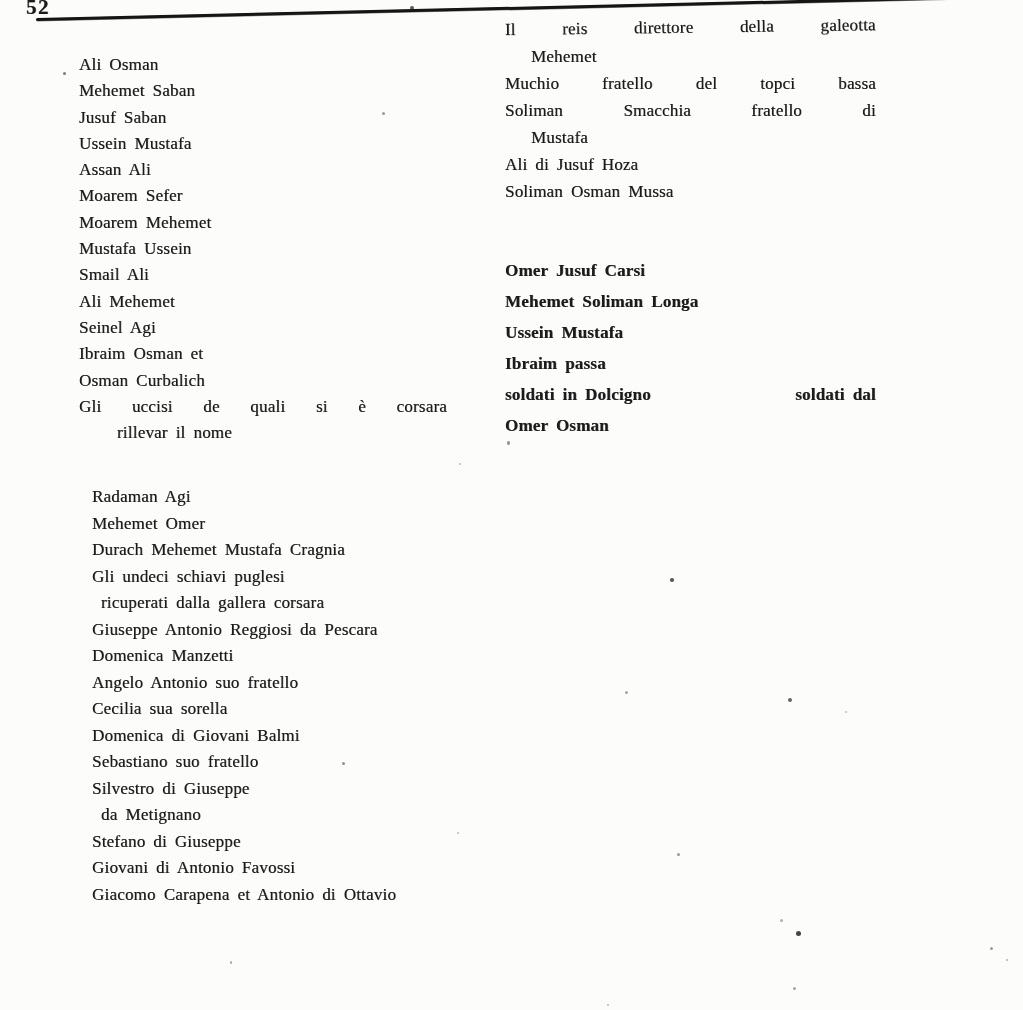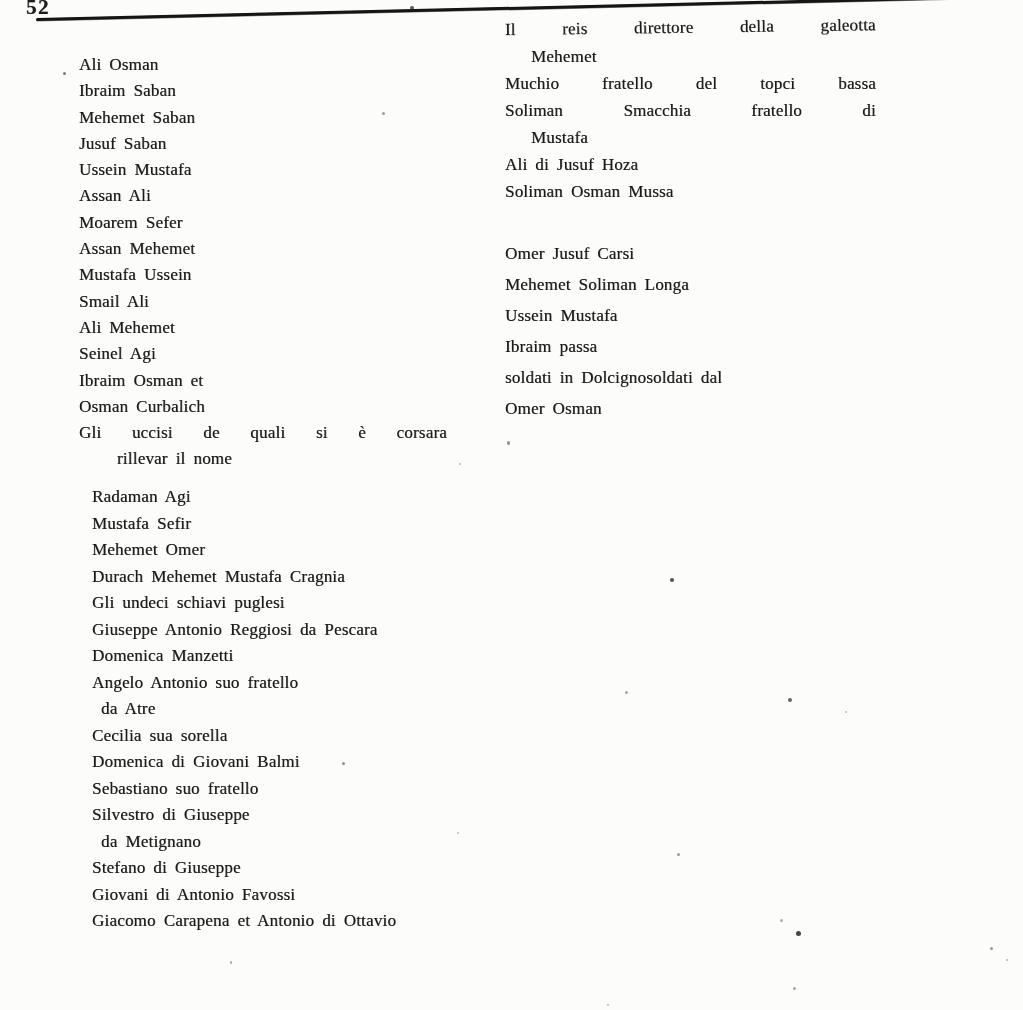--- a/index.html
+++ b/index.html
@@ -51,78 +51,77 @@
   .line {
     white-space: nowrap;
   }
   .line.justify {
     white-space: normal;
     text-align: justify;
     text-align-last: justify;
   }
   .line.split {
     display: flex;
+    justify-content: space-between;
     white-space: nowrap;
   }
   .ind1 { padding-left: 9px; }   
   .ind2 { padding-left: 38px; font-family: Liberation Serif, serif; }  
   .ind3 { padding-left: 26px; }  
 
   #lc-g1 { left: 79px;  top: 52px;  width: 368px; line-height: 26.3px; }
   #lc-g2 { left: 92px;  top: 484px; width: 432px; line-height: 26.5px; }
   #rc    { left: 505px; top: 16px;  width: 371px; }
   #rc-g1 { line-height: 27px; }
-  #rc-g2 { position: absolute; left: 0; top: 222px; width: 371px; line-height: 31px; }
+  #rc-g2 { position: absolute; left: 0; top: 239px; width: 371px; line-height: 31px; font-weight: bold; }
   
   #rc-g1 .line:first-child {
     transform: rotate(-0.75deg);
     transform-origin: 0 100%;
   }
   
   .speck {
     position: absolute;
     background: #242424;
     border-radius: 50%;
   }
 </style>
 </head>
 <body>
 
 <div class="page-number ink">52</div>
 <div class="top-rule"></div>
 
 <div class="col ink" id="lc-g1">
     <div class="line">Ali Osman</div>
-    <div class="line">Ibraim Saban</div>
     <div class="line">Mehemet Saban</div>
     <div class="line">Jusuf Saban</div>
     <div class="line">Ussein Mustafa</div>
     <div class="line">Assan Ali</div>
     <div class="line">Moarem Sefer</div>
-    <div class="line">Assan Mehemet</div>
+    <div class="line">Moarem Mehemet</div>
     <div class="line">Mustafa Ussein</div>
     <div class="line">Smail Ali</div>
     <div class="line">Ali Mehemet</div>
     <div class="line">Seinel Agi</div>
     <div class="line">Ibraim Osman et</div>
     <div class="line">Osman Curbalich</div>
     <div class="line justify">Gli uccisi de quali si è corsara</div>
     <div class="line ind2">rillevar il nome</div>
   </div>
 
 <div class="col ink" id="lc-g2">
     <div class="line">Radaman Agi</div>
-    <div class="line">Mustafa Sefir</div>
     <div class="line">Mehemet Omer</div>
     <div class="line">Durach Mehemet Mustafa Cragnia</div>
     <div class="line">Gli undeci schiavi puglesi</div>
+    <div class="line ind1">ricuperati dalla gallera corsara</div>
     <div class="line">Giuseppe Antonio Reggiosi da Pescara</div>
     <div class="line">Domenica Manzetti</div>
     <div class="line">Angelo Antonio suo fratello</div>
-    <div class="line ind1">da Atre</div>
     <div class="line">Cecilia sua sorella</div>
     <div class="line">Domenica di Giovani Balmi</div>
     <div class="line">Sebastiano suo fratello</div>
     <div class="line">Silvestro di Giuseppe</div>
     <div class="line ind1">da Metignano</div>
     <div class="line">Stefano di Giuseppe</div>
     <div class="line">Giovani di Antonio Favossi</div>
     <div class="line">Giacomo Carapena et Antonio di Ottavio</div>
   </div>
 

